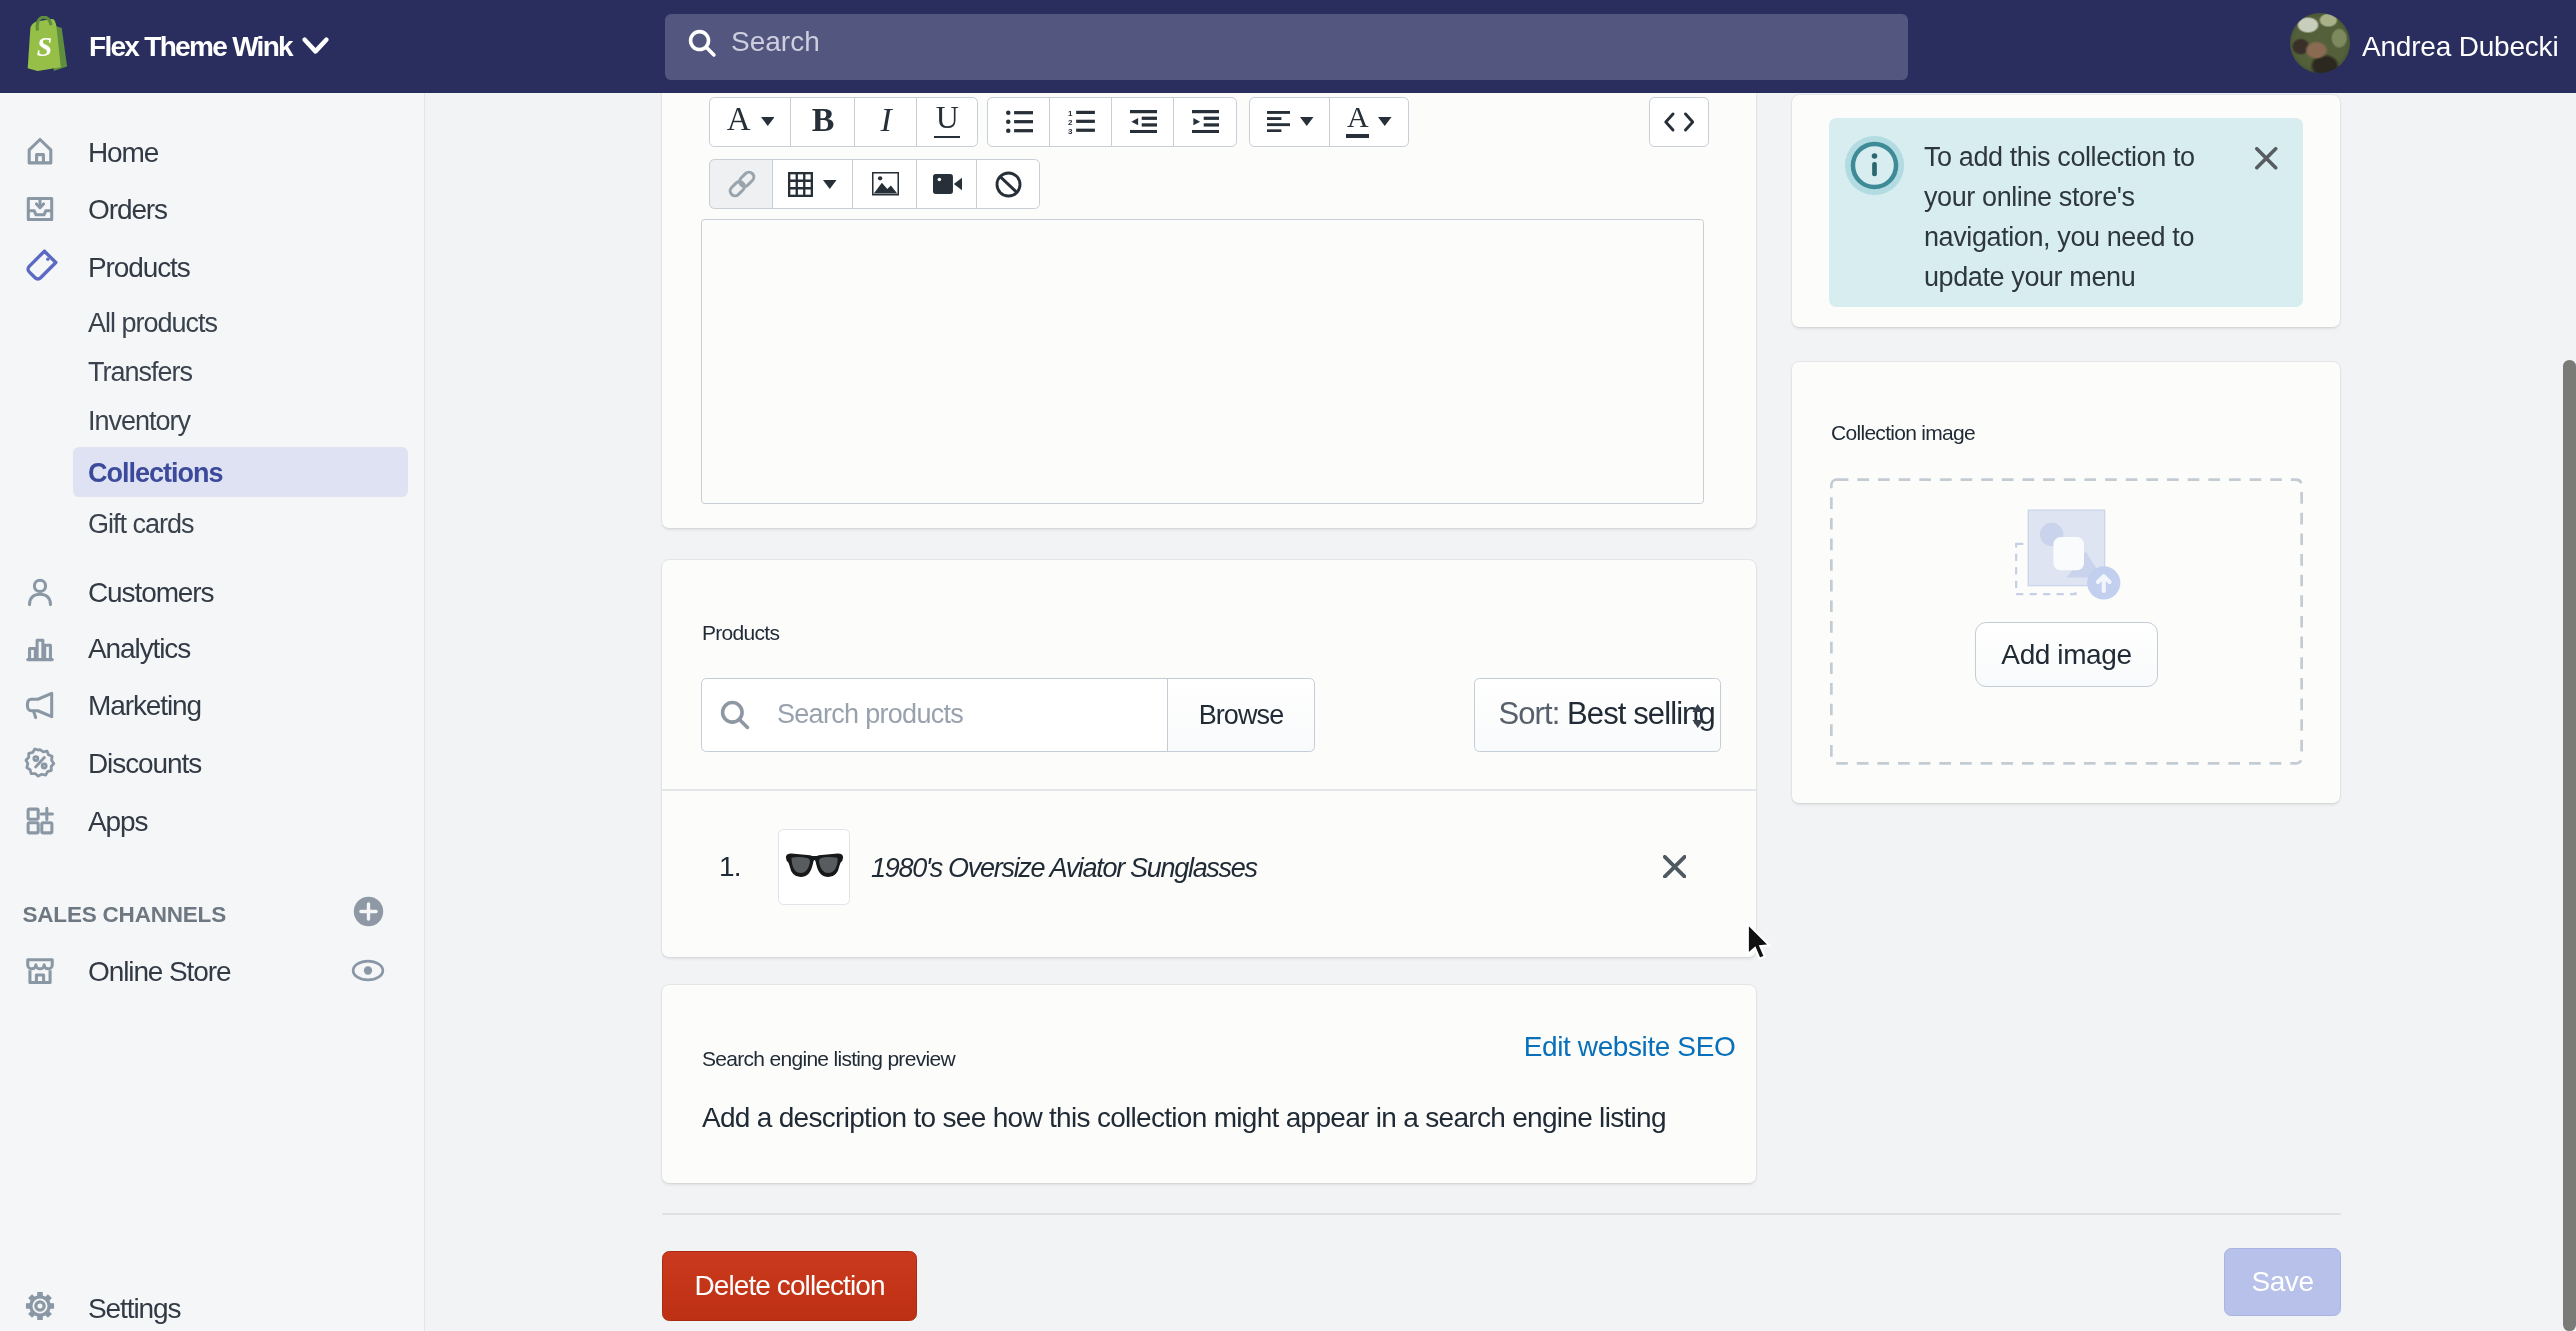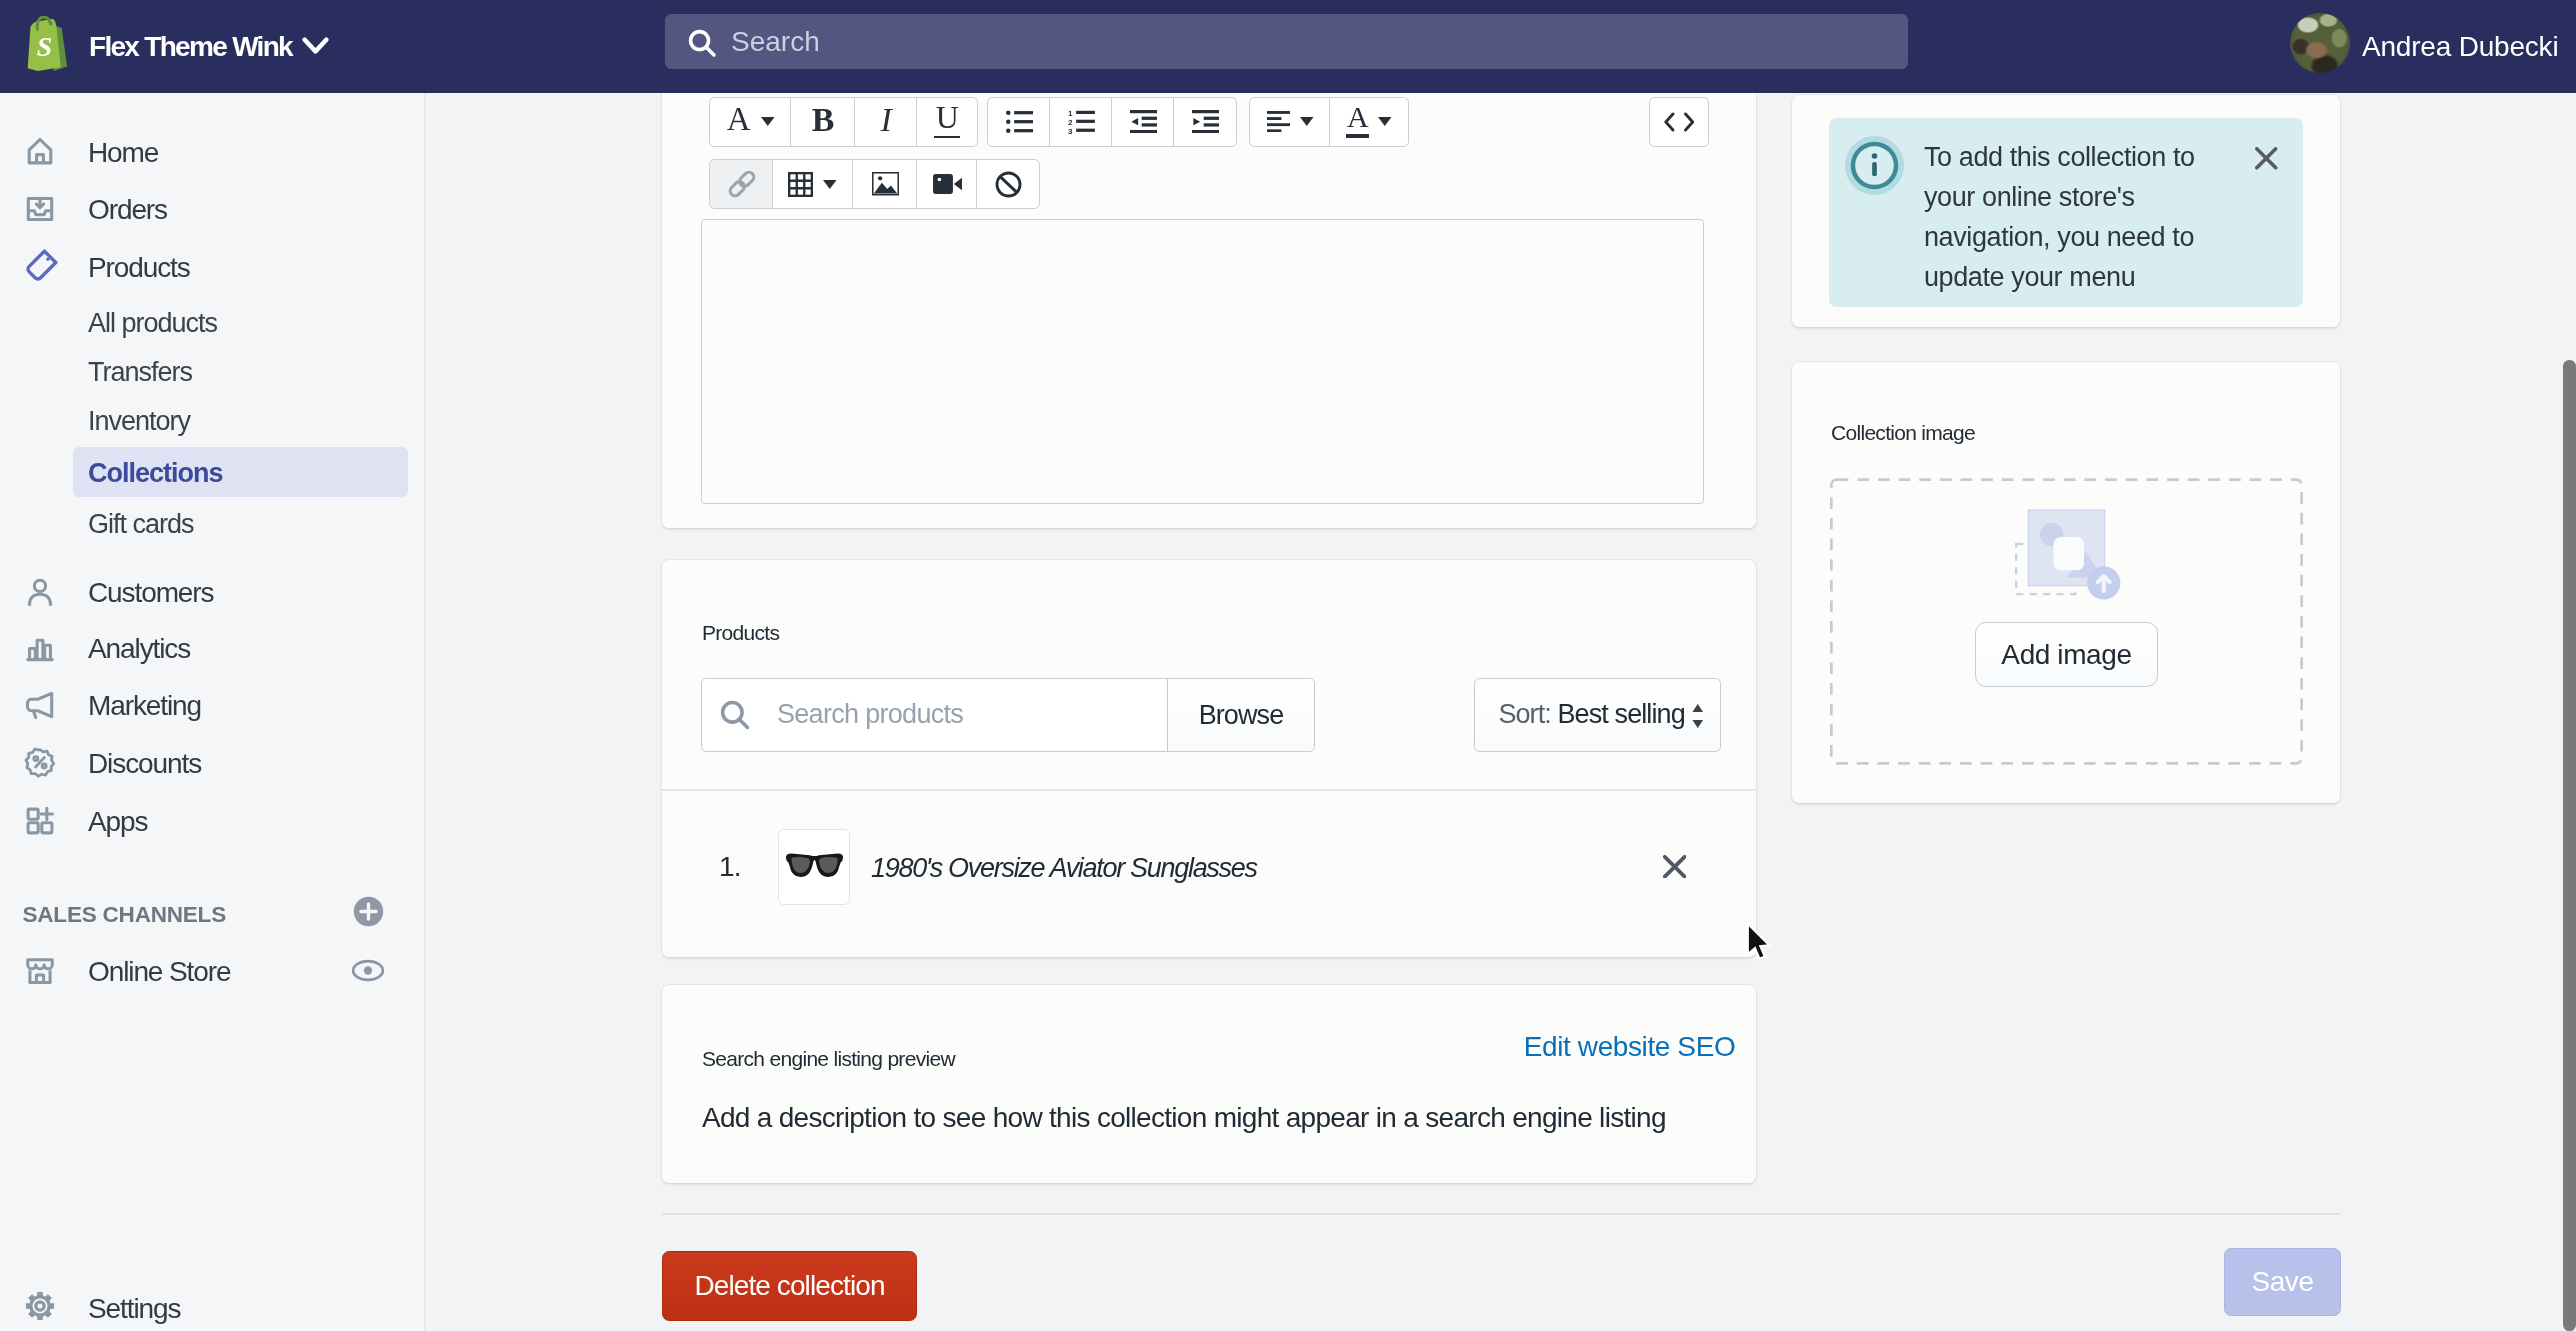--- a/index.html
+++ b/index.html
@@ -3,21 +3,21 @@
 <meta charset="utf-8">
 <style>
   * { margin:0; padding:0; box-sizing:border-box; }
   html,body { width:2576px; height:1331px; overflow:hidden; }
   body { font-family:"Liberation Sans", sans-serif; background:#f2f3f5; }
   #page { position:relative; width:2576px; height:1331px; overflow:hidden; letter-spacing:-0.4px; }
   .abs { position:absolute; }
   
   #topbar { position:absolute; left:0; top:0; width:2576px; height:93px; background:#2a2e5e; }
   #storename { position:absolute; left:89px; top:0; height:93px; line-height:93px; color:#fff; font-size:28px; font-weight:700; letter-spacing:-1.7px; }
-  #searchbox { position:absolute; left:665px; top:14.4px; width:1243px; height:55px; background:#53567e; border-radius:6.3px; }
+  #searchbox { position:absolute; left:665px; top:14.4px; width:1243px; height:66px; background:#53567e; border-radius:6.3px; }
   #searchbox span { position:absolute; left:66px; top:0; line-height:55px; font-size:28px; color:#cdcfdf; letter-spacing:0; }
   #avatar { position:absolute; left:2290px; top:12.6px; width:60px; height:60px; border-radius:50%;
      background: radial-gradient(16px 11.7px at 30% 20%, #c9cdbb 0 55%, transparent 72%),radial-gradient(13.5px 10px at 64% 12%, #a8b187 0 55%, transparent 72%),radial-gradient(11.7px 14.4px at 82% 42%, #7e8a5e 0 55%, transparent 72%),radial-gradient(17px 13.5px at 44% 62%, #8a6a50 0 50%, transparent 70%),radial-gradient(12.6px 11.7px at 18% 56%, #39302a 0 55%, transparent 75%),radial-gradient(20px 16px at 58% 88%, #2c281f 0 55%, transparent 75%),radial-gradient(circle, #53603a 0 60%, #333d26 100%); }
   #username { position:absolute; left:2362px; top:0; height:93px; line-height:93px; color:#fff; font-size:28px; letter-spacing:-0.2px; }
   
   #sidebar { position:absolute; left:0; top:93px; width:425px; height:1239px; background:#f5f6f7; border-right:1.8px solid #e4e5e8; }
   .navitem { position:absolute; left:88px; font-size:28px; color:#323a45; letter-spacing:-1.1px; }
   .navsub  { position:absolute; left:88px; font-size:27px; color:#39424d; letter-spacing:-1px; }
   .navico { position:absolute; left:21.6px; width:36px; height:36px; }
   #collhl { position:absolute; left:73px; top:354px; width:335px; height:50px; background:#dee2f2; border-radius:6.3px; }
@@ -287,21 +287,21 @@
     <div class="inp" style="left:39px;top:118px;width:470px;height:74px;border-radius:5.4px 0 0 5.4px;">
       <svg class="abs" style="left:17px;top:20px;" width="32" height="32" viewBox="0 0 36 36">
           <circle cx="15" cy="15" r="11" fill="none" stroke="#8e98a3" stroke-width="4"></circle>
           <line x1="23" y1="23" x2="32" y2="32" stroke="#8e98a3" stroke-width="4" stroke-linecap="round"></line>
         </svg>
       <span class="abs" style="left:75px;top:0;line-height:70px;font-size:27px;color:#98a2ad;letter-spacing:-0.7px;">Search products</span>
     </div>
     <div class="inp" style="left:505px;top:118px;width:148px;height:74px;border-radius:0 5.4px 5.4px 0;display:flex;align-items:center;justify-content:center;font-size:27px;color:#212b36;letter-spacing:-0.9px;background:linear-gradient(#fff,#f9fafb);">Browse</div>
 
     <div class="inp" style="left:812px;top:118px;width:247px;height:74px;border-radius:5.4px;background:linear-gradient(#fff,#f9fafb);">
-      <span class="abs" style="left:23.4px;top:0;line-height:70px;font-size:27px;color:#57606b;letter-spacing:-0.9px;">Sort: <span style="color:#212b36;">Best selling</span></span>
+      <span class="abs" style="left:23.4px;top:0;line-height:70px;font-size:31px;color:#57606b;letter-spacing:-0.9px;">Sort: <span style="color:#212b36;">Best selling</span></span>
       <svg class="abs" style="left:216px;top:25px;" width="13.5" height="24" viewBox="0 0 15 27">
           <path d="M7.5 0 L13.5 9 H1.5 Z" fill="#39424c"></path>
           <path d="M7.5 27 L1.5 18 H13.5 Z" fill="#39424c"></path>
         </svg>
     </div>
     <div class="abs" style="left:0;top:229px;width:1094px;height:1.8px;background:#e4e6e9;"></div>
 
     <div class="body-txt abs" style="left:57px;top:291px;">1.</div>
     <div class="abs" style="left:116px;top:269px;width:72px;height:76px;border:1.8px solid #e0e4e8;border-radius:5.4px;background:#fff;display:flex;align-items:center;justify-content:center;">
       <svg width="59" height="30.5" viewBox="0 0 66 34">

